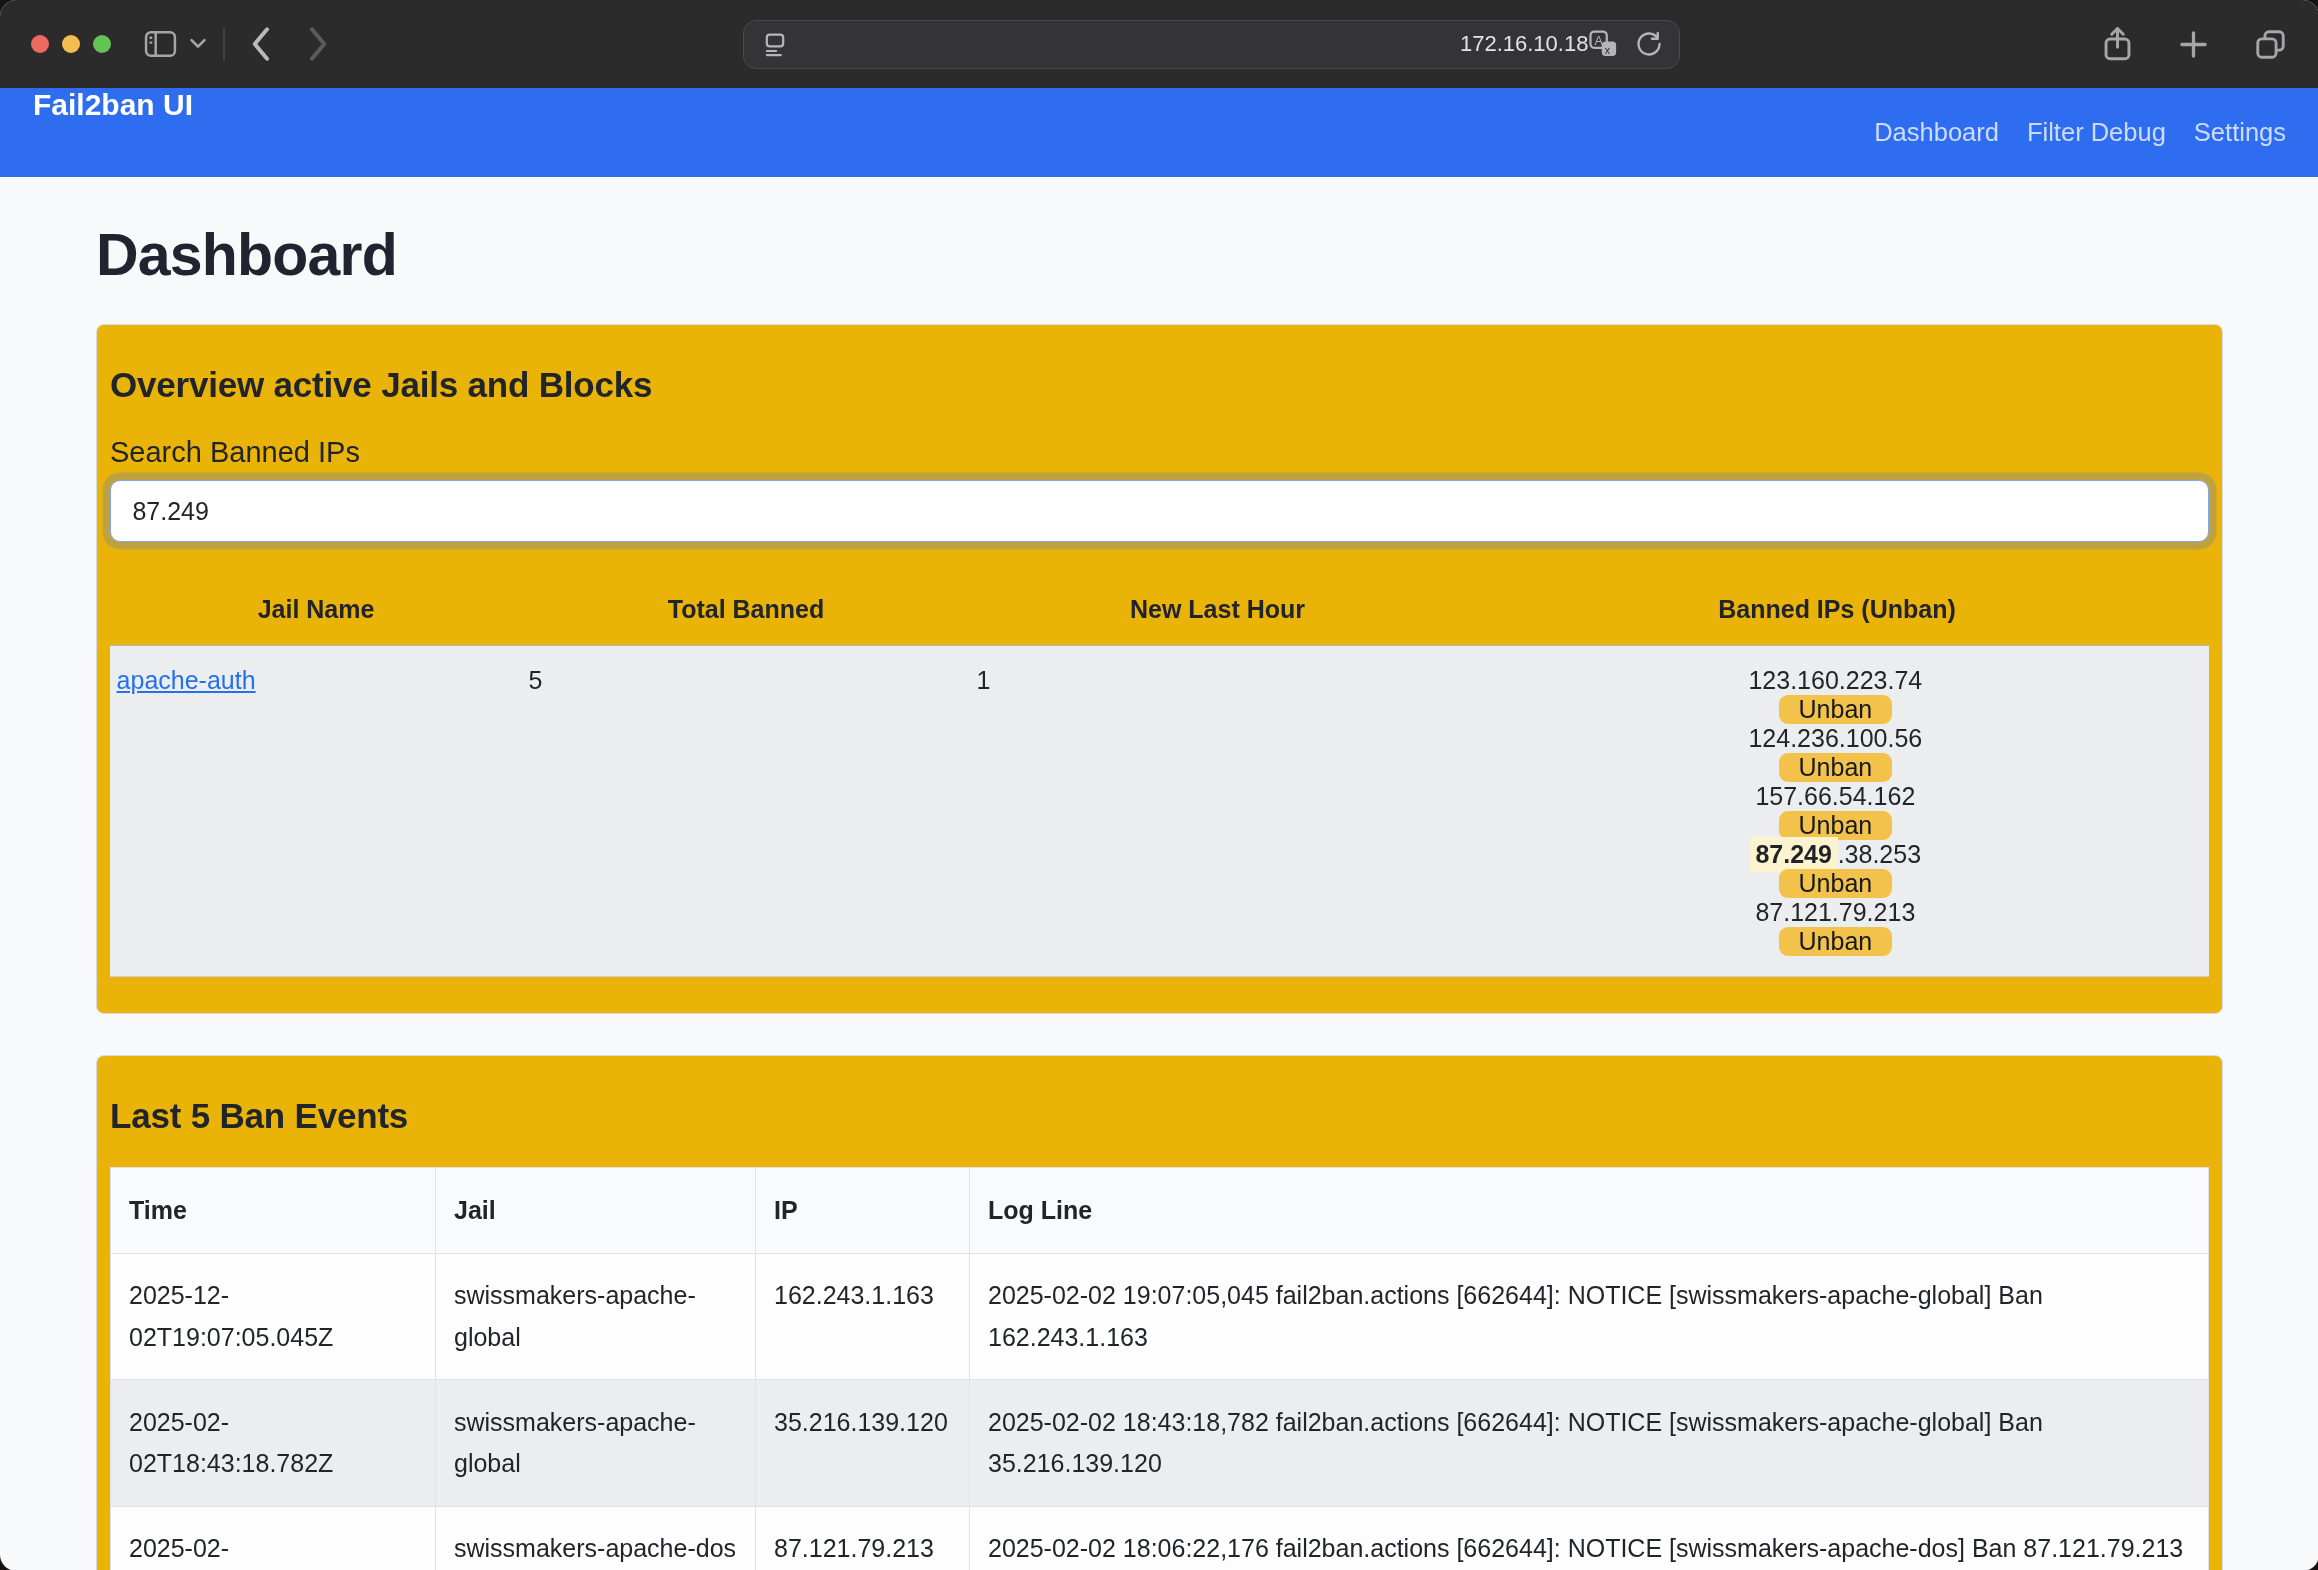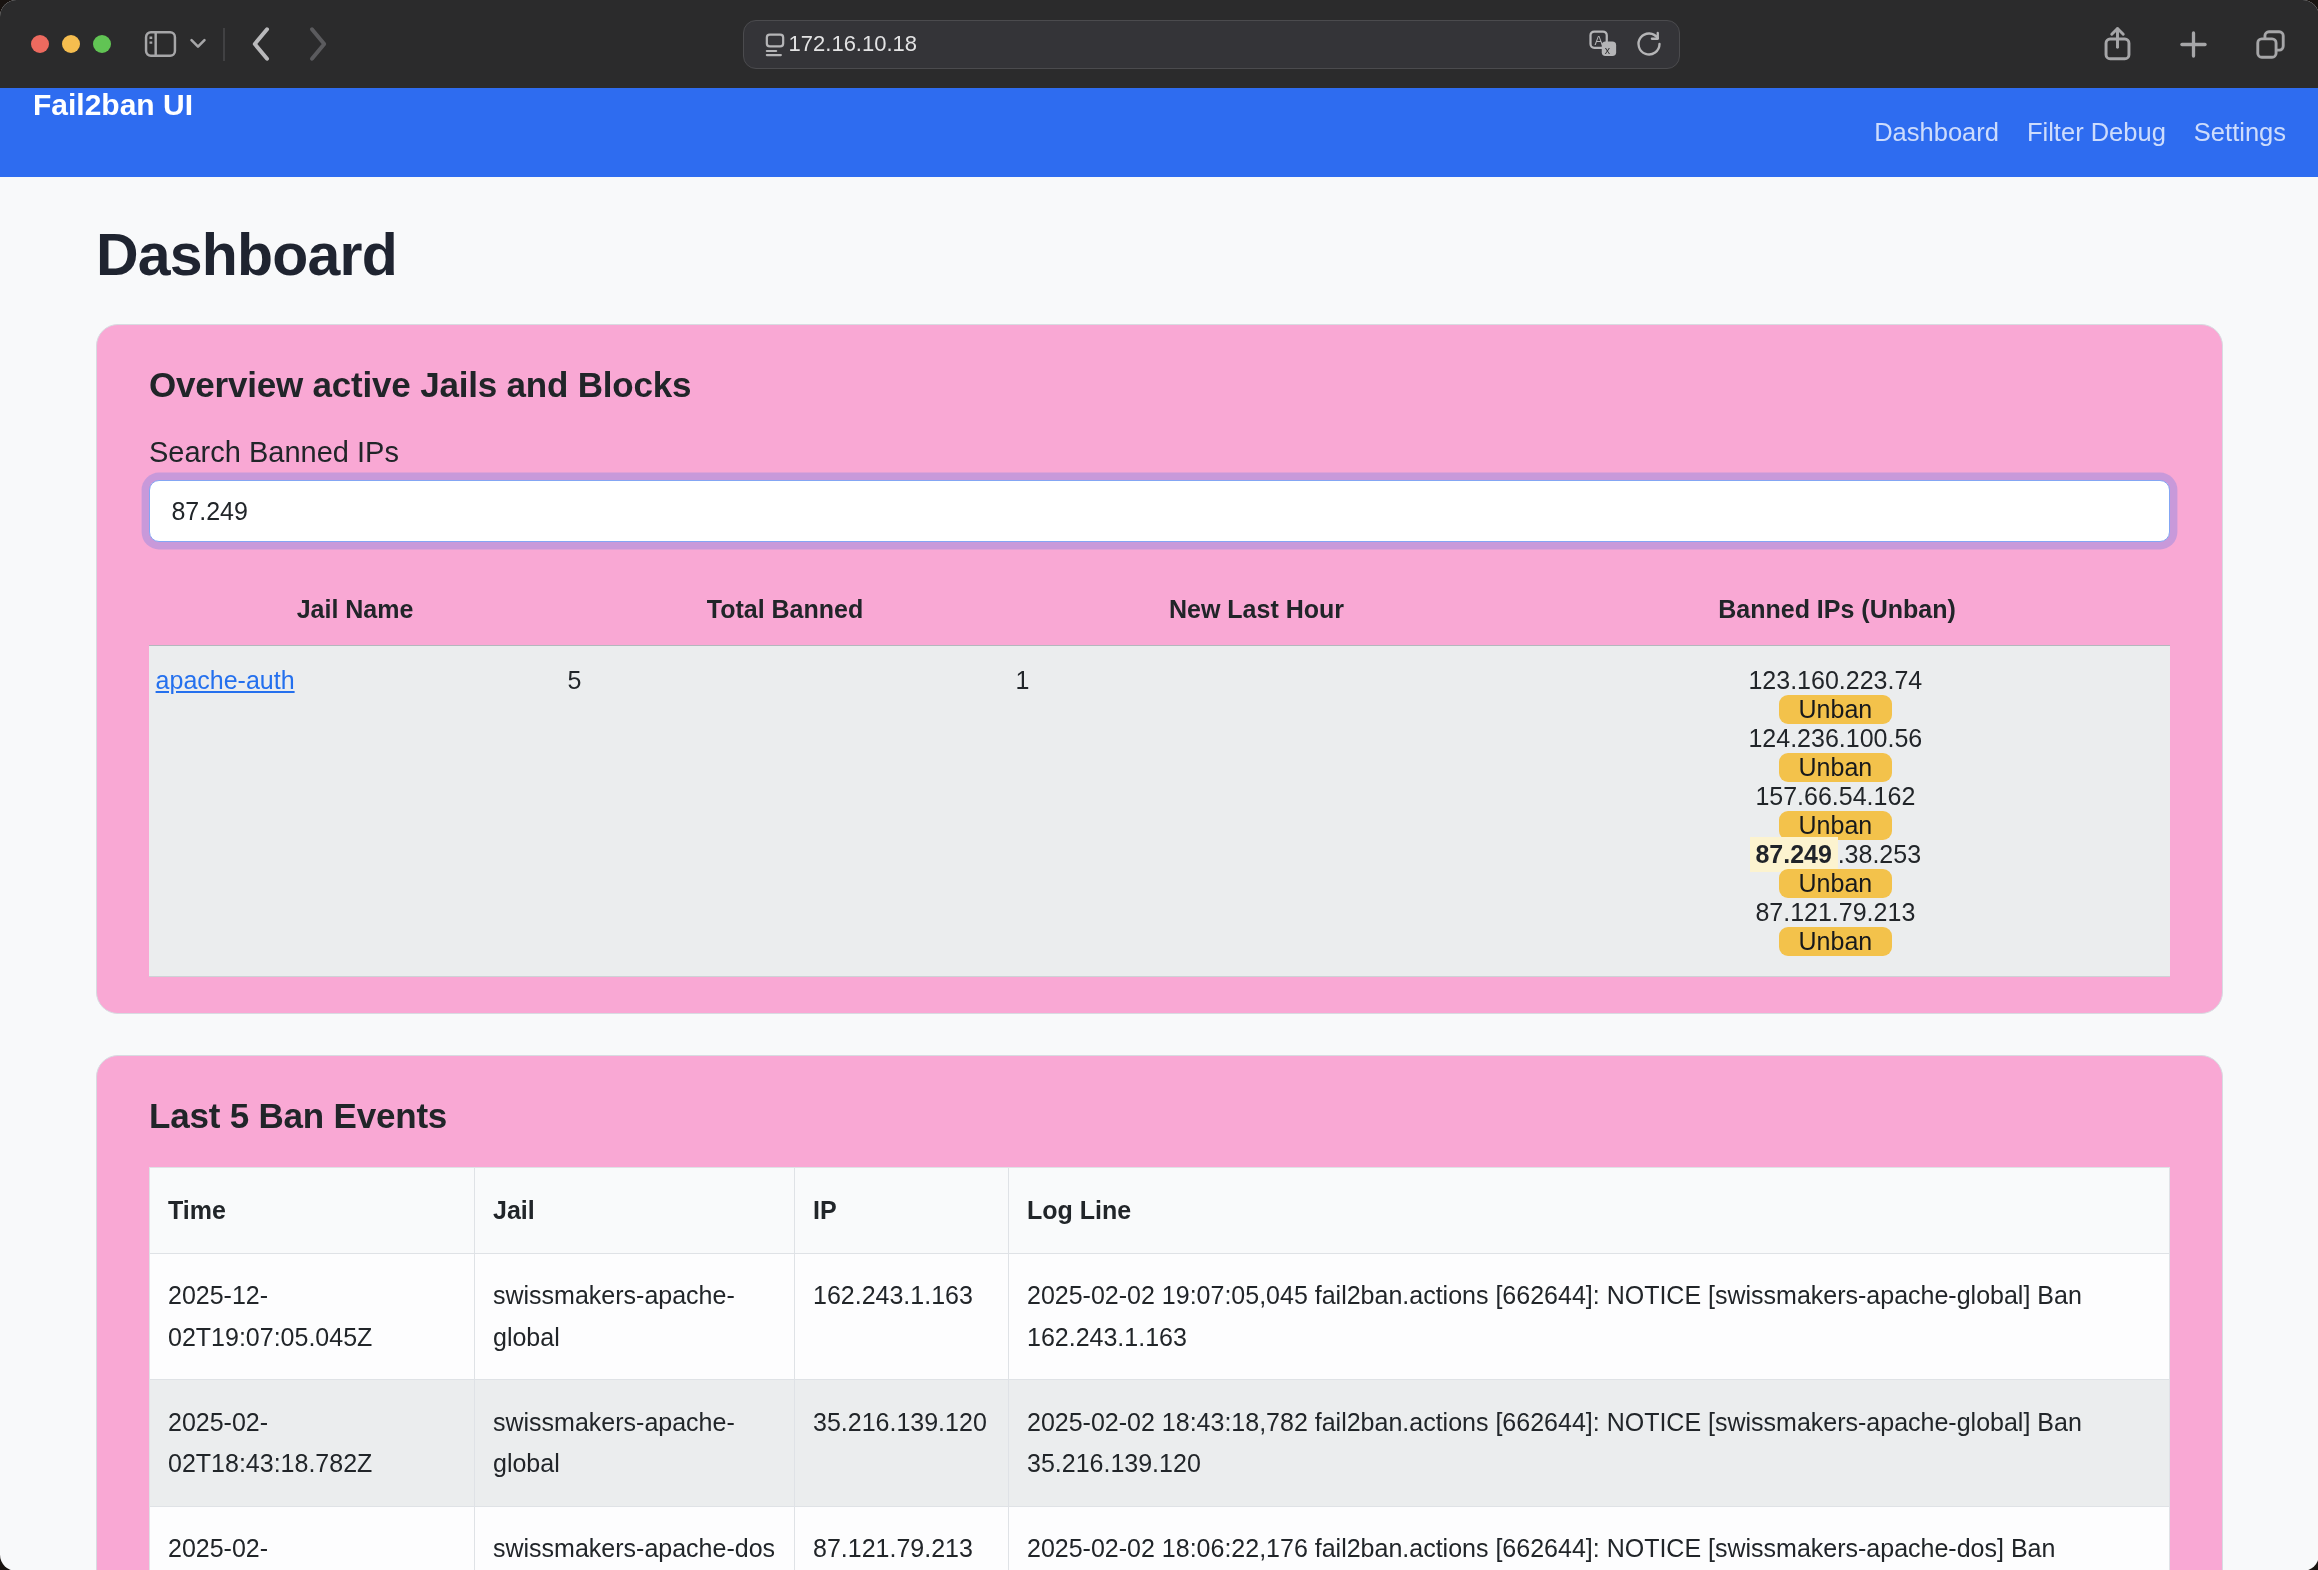--- a/index.html
+++ b/index.html
@@ -14,36 +14,36 @@
   .lights { display:flex; gap:13px; align-items:center; }
   .light { width:18px; height:18px; border-radius:50%; }
   .light.red{ background:#ed6a5f; } .light.yellow{ background:#f5bd4f; } .light.green{ background:#61c454; }
   .tbtn { display:flex; align-items:center; justify-content:center; background:none; border:none; cursor:default; }
   .tbtn svg { display:block; }
   .chrome .group-left { display:flex; align-items:center; gap:11.5px; margin-left:18px; }
   .vdiv { width:1.6px; height:33px; background:#414143; margin:0 5px; }
   .url-wrap { flex:1; display:flex; justify-content:center; }
   .urlbar { width:937px; height:49px; background:#343438; border:1.6px solid #4b4b4e;
             border-radius:13px; display:flex; align-items:center; padding:0 16.4px; }
-  .urlbar .addr { flex:1; text-align:left; color:#e3e3e4; font-size:22px; }
+  .urlbar .addr { flex:1; text-align:right; color:#e3e3e4; font-size:22px; }
   .chrome .group-right { display:flex; align-items:center; gap:43px; margin-left:8.2px; }
 
   
   .navbar { height:89px; background:#2e6cf0; display:flex; 
             padding:0 33px; }
   .brand { color:#ffffff; font-size:30px; font-weight:700; }
   .navlinks { margin-left:auto; display:flex; align-items:center; }
   .navlink { color:rgba(255,255,255,0.76); font-size:25.5px; padding:0 14px; text-decoration:none; cursor:pointer; }
   .navlink:last-child { padding-right:0; }
 
   
   .page { height:1394px; padding:0 96px; overflow:hidden; color:#212529; }
   h1.pagetitle { font-size:59px; font-weight:600; letter-spacing:-0.8px; margin:44px 0 35px; color:#1f2430; }
 
-  .card { background:#f9a8d4; border:1.6px solid #d8dbe1; border-radius:22px; padding:38px 52px 36px; }
+  .card { background:#eab308; border:1.6px solid #d8dbe1; border-radius:8px; padding:38px 13px 36px; }
   .card h2 { font-size:35px; font-weight:600; color:#212529; margin:1.6px 0 31px; letter-spacing:-0.2px; }
 
   .field-label { display:block; font-size:29px; margin-bottom:11.5px; color:#212529; }
   .search-input { width:100%; height:62px; background:#ffffff; border:1.6px solid #84a6f4;
                   border-radius:10px; font-size:25px; color:#212529; padding:0 21.4px;
                   outline:none; box-shadow:0 0 0 7.4px rgba(46,108,240,0.24);
                   font-family:"Liberation Sans", sans-serif; }
 
   
   table.jails { width:100%; border-collapse:collapse; table-layout:fixed; margin-top:38px; }

